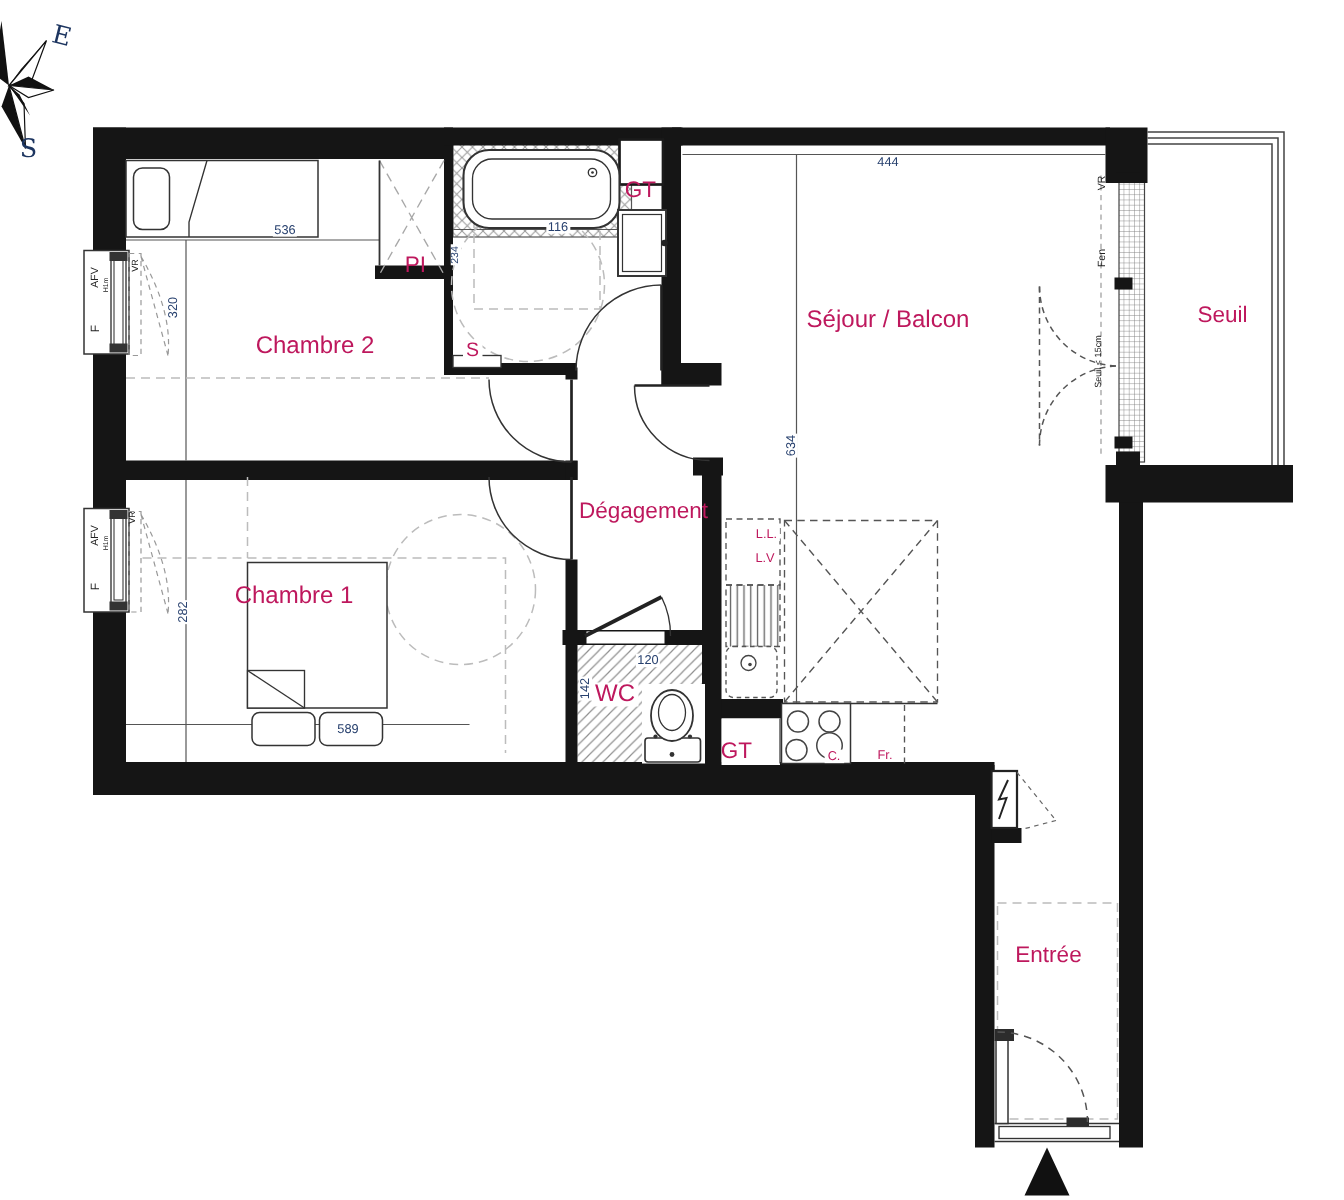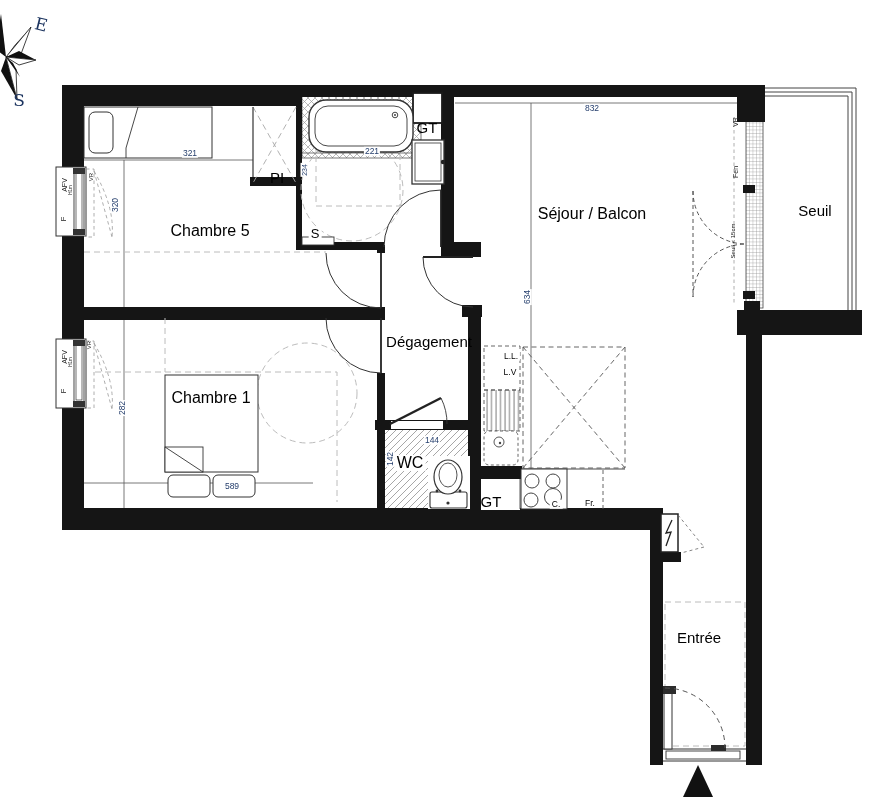--- a/index.html
+++ b/index.html
@@ -1,20 +1,20 @@
 <!DOCTYPE html>
 <html><head>
 <meta charset="utf-8">
 <style>
   html,body{margin:0;padding:0;background:#fff}
   .plan{position:relative;width:896px;height:800px;background:#fff;overflow:hidden;
         font-family:"Liberation Sans",sans-serif}
   .plan svg{position:absolute;left:0;top:0}
   .lbl{position:absolute;transform:translate(-50%,-50%);white-space:nowrap;line-height:1;
-       color:#000000;font-family:"Liberation Sans",sans-serif}
+       color:#be185d;font-family:"Liberation Sans",sans-serif}
   .rot{transform:translate(-50%,-50%) rotate(-90deg)}
   .room{font-size:16px}
   .med{font-size:15px}
   .sm{font-size:13px}
   .xs{font-size:8.5px}
   .dim{font-size:8.5px;color:#27406e;background:#fff;padding:0 1px}
   .t8{font-size:8px;color:#222}
   .t7{font-size:7px;color:#222}
   .t6{font-size:6px;color:#222}
   .t5{font-size:4.6px;color:#222}
@@ -250,46 +250,46 @@
     <polygon points="6,57 36,60 19,65" fill="#fff" stroke="#111" stroke-width="0.8"></polygon>
     <polygon points="6,57 1,14 -4,45" fill="#111"></polygon>
     <polygon points="6,57 -12,22 -6,48" fill="#111"></polygon>
     <polygon points="6,57 20,77 13,63" fill="#111"></polygon>
   </g>
 </svg>
 
 <span class="lbl serif tilt" style="left:41px;top:25px">E</span>
 <span class="lbl serif" style="left:19px;top:100px">S</span>
 
-<span class="lbl room" style="left:210px;top:231px">Chambre 5</span>
-<span class="lbl room" style="left:211px;top:398px">Chambre 1</span>
+<span class="lbl room" style="left:210px;top:231px">Chambre 2</span>
+<span class="lbl room" style="left:196px;top:398px">Chambre 1</span>
 <span class="lbl room" style="left:592px;top:214px">Séjour / Balcon</span>
 <span class="lbl med" style="left:429px;top:341px">Dégagement</span>
 <span class="lbl room wbg" style="left:410px;top:463px">WC</span>
 <span class="lbl med" style="left:815px;top:210px">Seuil</span>
 <span class="lbl med" style="left:699px;top:637px">Entrée</span>
 
 <span class="lbl med" style="left:277px;top:177px">PI</span>
 <span class="lbl sm wbg" style="left:315px;top:233px">S</span>
 <span class="lbl med" style="left:427px;top:127px">GT</span>
 <span class="lbl med" style="left:491px;top:501px">GT</span>
 <span class="lbl xs wbg" style="left:511px;top:356px">L.L.</span>
 <span class="lbl xs wbg" style="left:510px;top:372px">L.V</span>
 <span class="lbl xs wbg" style="left:556px;top:504px">C.</span>
 <span class="lbl xs" style="left:590px;top:503px">Fr.</span>
 
-<span class="lbl dim" style="left:190px;top:153px">321</span>
+<span class="lbl dim" style="left:190px;top:153px">536</span>
 <span class="lbl dim rot" style="left:115px;top:205px">320</span>
-<span class="lbl dim" style="left:372px;top:151px">221</span>
+<span class="lbl dim" style="left:372px;top:151px">116</span>
 <span class="lbl dim rot" style="left:304px;top:170px;font-size:7px">234</span>
-<span class="lbl dim" style="left:592px;top:108px">832</span>
+<span class="lbl dim" style="left:592px;top:108px">444</span>
 <span class="lbl dim rot" style="left:527px;top:297px">634</span>
 <span class="lbl dim" style="left:232px;top:486px">589</span>
 <span class="lbl dim rot" style="left:122px;top:408px">282</span>
-<span class="lbl dim" style="left:432px;top:440px">144</span>
+<span class="lbl dim" style="left:432px;top:440px">120</span>
 <span class="lbl dim rot" style="left:390px;top:459px">142</span>
 
 <span class="lbl t7 rot" style="left:64px;top:185px">AFV</span>
 <span class="lbl t5 rot" style="left:71px;top:190px">H1m</span>
 <span class="lbl t8 rot" style="left:64px;top:219px">F</span>
 <span class="lbl t6 rot" style="left:91px;top:177px">VR</span>
 
 <span class="lbl t7 rot" style="left:64px;top:357px">AFV</span>
 <span class="lbl t5 rot" style="left:71px;top:362px">H1m</span>
 <span class="lbl t8 rot" style="left:64px;top:391px">F</span>

